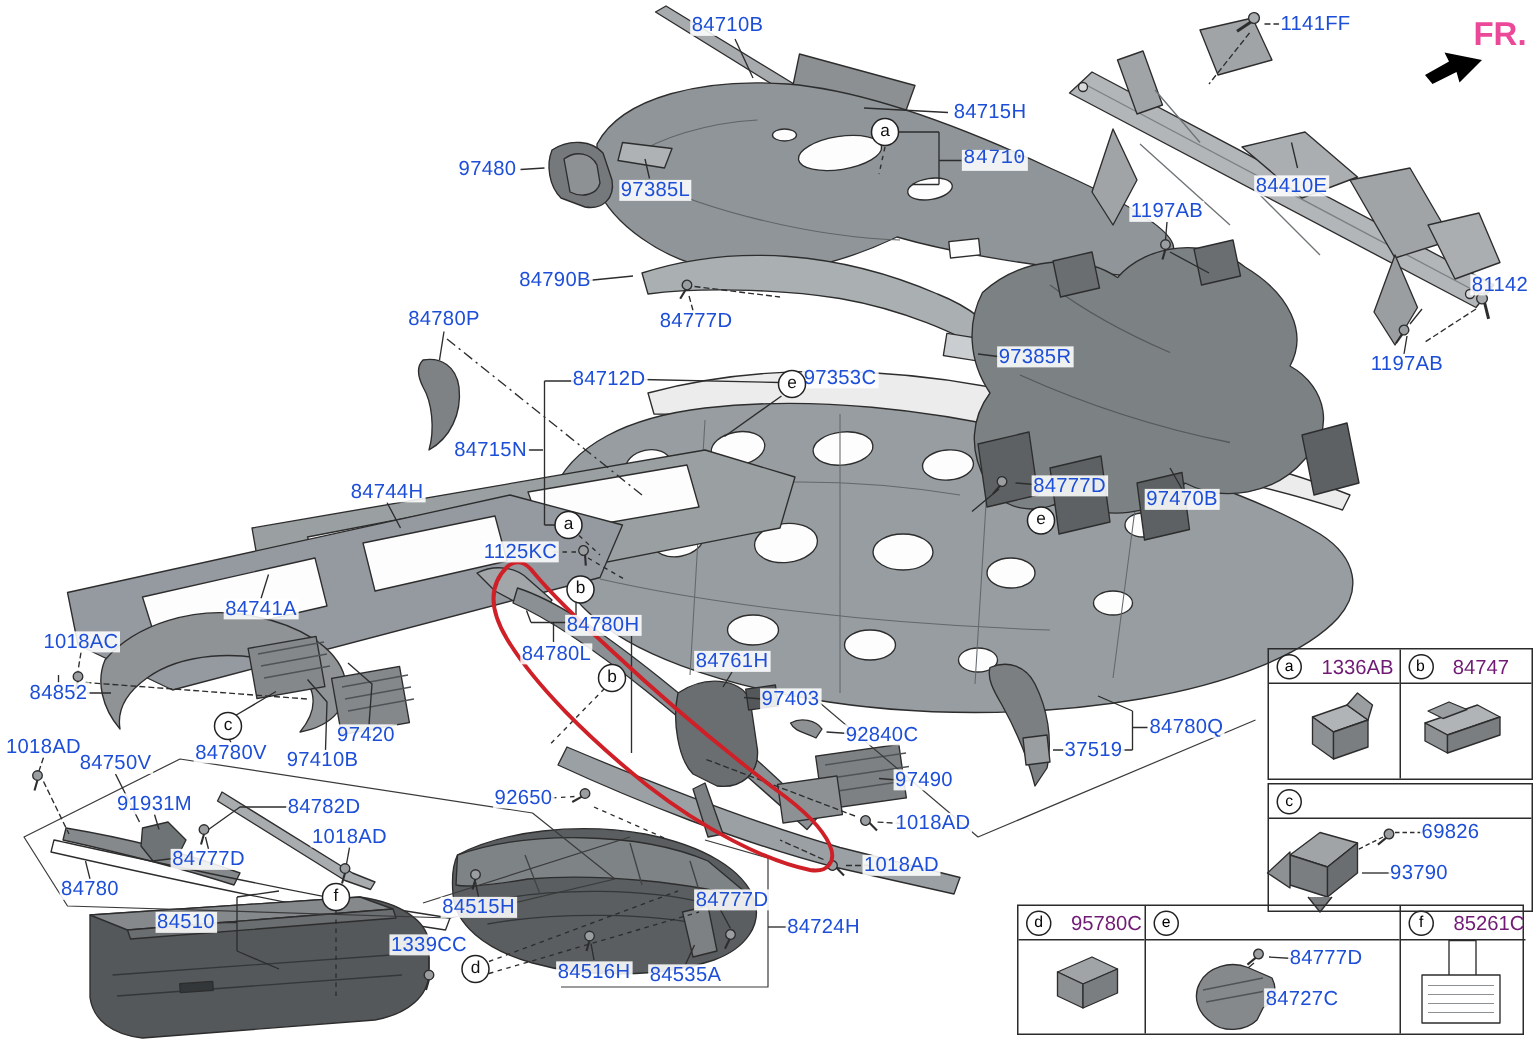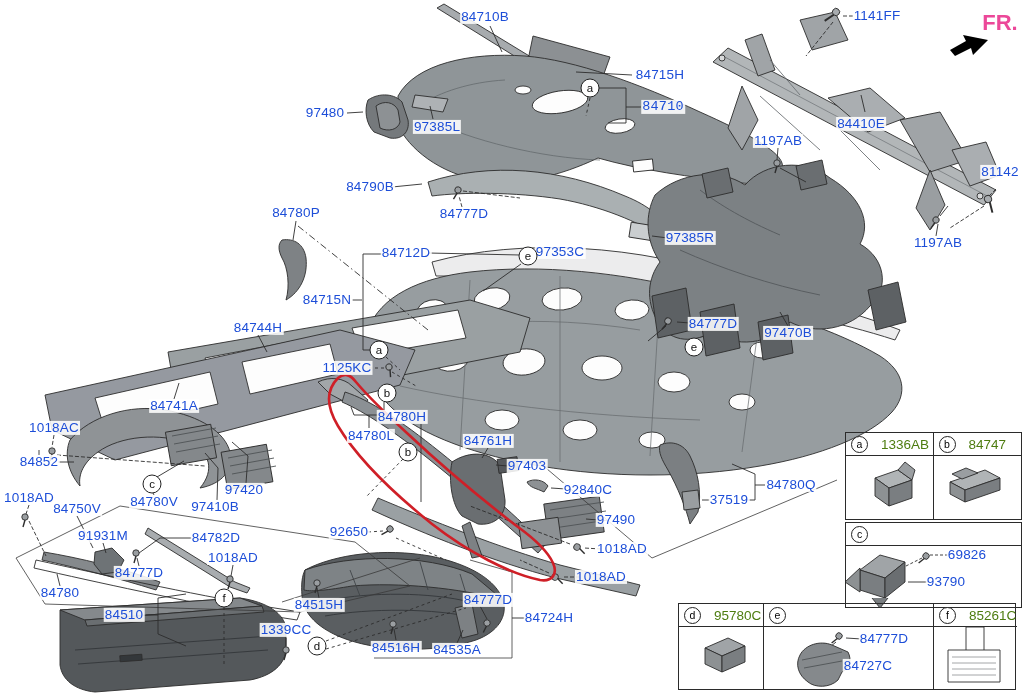--- a/index.html
+++ b/index.html
@@ -14,21 +14,21 @@
           justify-content:center;line-height:1;}
   .fr{position:absolute;font-size:22px;font-weight:bold;color:#ec4899;transform:translate(-50%,-50%);}
   .legend-box{position:absolute;border:1.6px solid #2b2b2b;background:transparent;box-sizing:border-box;}
   .legend-grid{display:grid;height:100%;}
   .lg-cell{border-right:1px solid #2b2b2b;box-sizing:border-box;position:relative;}
   .lg-cell:last-child{border-right:none;}
   .lg-head{height:23px;border-bottom:1px solid #2b2b2b;display:flex;align-items:center;gap:7px;
            padding-left:5px;box-sizing:border-box;}
   .lg-letter{width:15px;height:15px;border:1.2px solid #222;border-radius:50%;background:#fff;
              font-size:10.5px;display:flex;align-items:center;justify-content:center;flex:0 0 auto;}
-  .lg-part{font-size:13.5px;color:#4d7c0f;margin-left:6px;}
+  .lg-part{font-size:13.5px;color:#701a75;margin-left:6px;}
 </style>
 </head>
 <body>
 
 <div id="stage">
 
 <svg id="art" width="1024" height="700" viewBox="0 0 1024 700">
   <defs>
     <g id="scr">
       <circle r="3.2" fill="#9a9ea1" stroke="#2d2d2d" stroke-width="0.9"></circle>
@@ -377,21 +377,21 @@
       <div class="callout" style="left: 485px; top: 17px;">84710B</div>
       <div class="callout" style="left: 660px; top: 75px;">84715H</div>
       <div class="callout" style="left: 663px; top: 107px; font-family: Liberation Mono, monospace;">84710</div>
       <div class="callout" style="left: 877px; top: 16px;">1141FF</div>
       <div class="callout" style="left: 861px; top: 88px; margin-top: 36px;">84410E</div>
       <div class="callout" style="left: 325px; top: 113px;">97480</div>
       <div class="callout" style="left: 437px; top: 127px;">97385L</div>
       <div class="callout" style="left: 778px; top: 141px;">1197AB</div>
       <div class="callout" style="left: 370px; top: 187px;">84790B</div>
       <div class="callout" style="left: 464px; top: 214px;">84777D</div>
-      <div class="callout" style="left: 1000px; top: 172px;">81142</div>
+      <div class="callout" style="left: 1000px; top: 190px;">81142</div>
       <div class="callout" style="left: 938px; top: 243px;">1197AB</div>
       <div class="callout" style="left: 296px; top: 213px;">84780P</div>
       <div class="callout" style="left: 690px; top: 238px;">97385R</div>
       <div class="callout" style="left: 406px; top: 253px;">84712D</div>
       <div class="callout" style="left: 560px; top: 252px;">97353C</div>
       <div class="callout" style="left: 327px; top: 300px;">84715N</div>
       <div class="callout" style="left: 713px; top: 324px;">84777D</div>
       <div class="callout" style="left: 788px; top: 333px;">97470B</div>
       <div class="callout" style="left: 258px; top: 328px;">84744H</div>
       <div class="callout" style="left: 347px; top: 368px;">1125KC</div>

